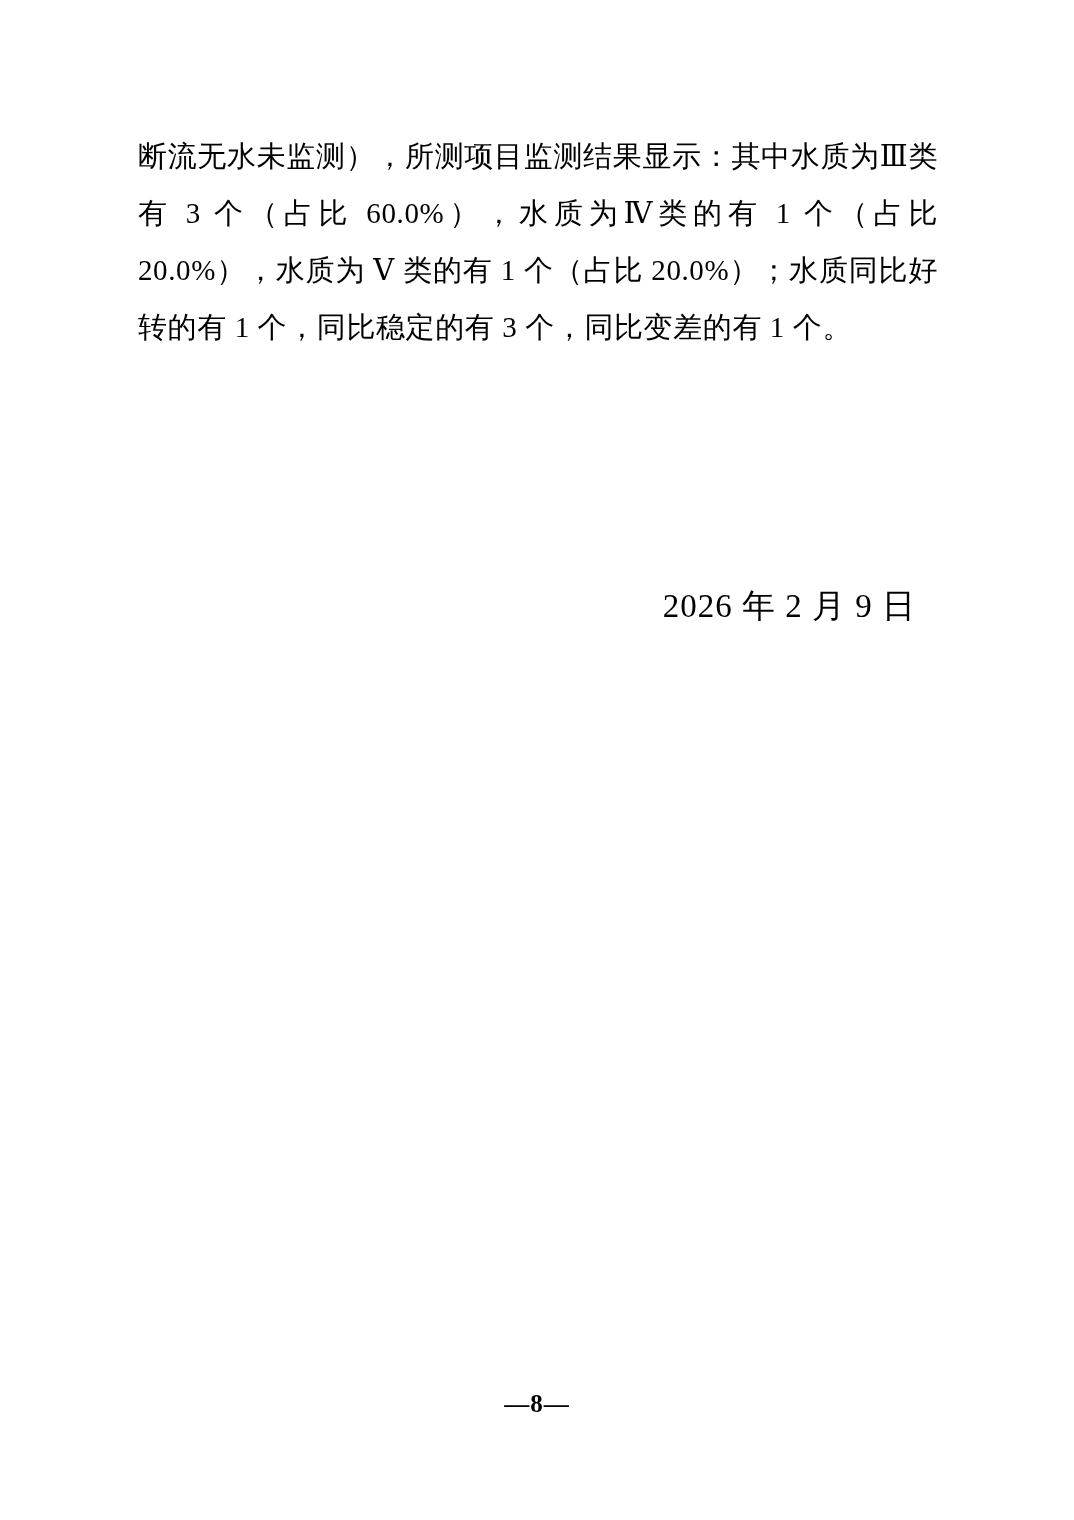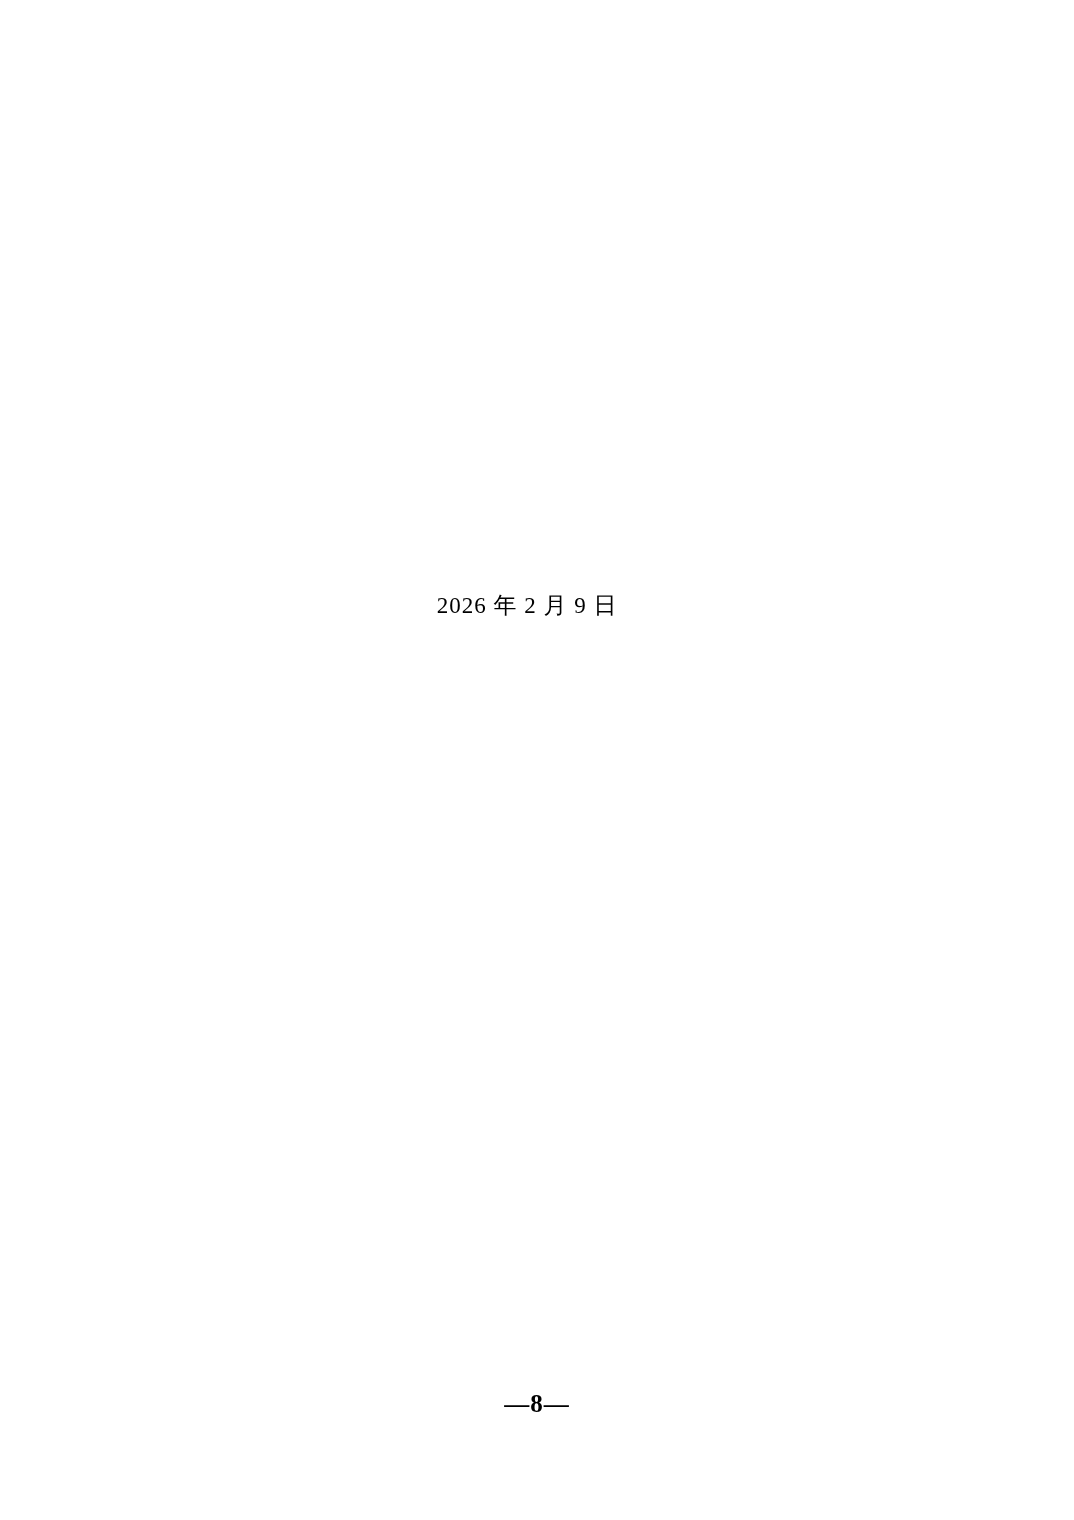--- a/index.html
+++ b/index.html
@@ -45,42 +45,44 @@
     width: 820px;
     text-align: right;
   }
   .sign-org {
     font-size: 29px;
     line-height: 52px;
     letter-spacing: 1px;
     padding-right: 18px;
   }
   .sign-date {
-    font-size: 23px;
+    font-size: 33px;
     line-height: 52px;
     letter-spacing: 1px;
     padding-right: 42px;
-    text-align: center;
   }
   .page-number {
     position: absolute;
     left: 0;
     right: 0;
     top: 1390px;
     text-align: center;
     font-size: 25px;
     font-weight: bold;
     letter-spacing: 1px;
   }
 </style>
 </head>
 <body>
 
 <div class="page">
 
+  <div class="body-block">
+    <p class="body-para">断流无水未监测），所测项目监测结果显示：其中水质为Ⅲ类有 3 个（占比 60.0%），水质为Ⅳ类的有 1 个（占比 20.0%），水质为 Ⅴ 类的有 1 个（占比 20.0%）；水质同比好转的有 1 个，同比稳定的有 3 个，同比变差的有 1 个。</p>
+  </div>
 
   <div class="signature-block">
     <div class="sign-date">2026 年 2 月 9 日</div>
   </div>
 
   <div class="page-number">—8—</div>
 
 </div>
 
 </body></html>

